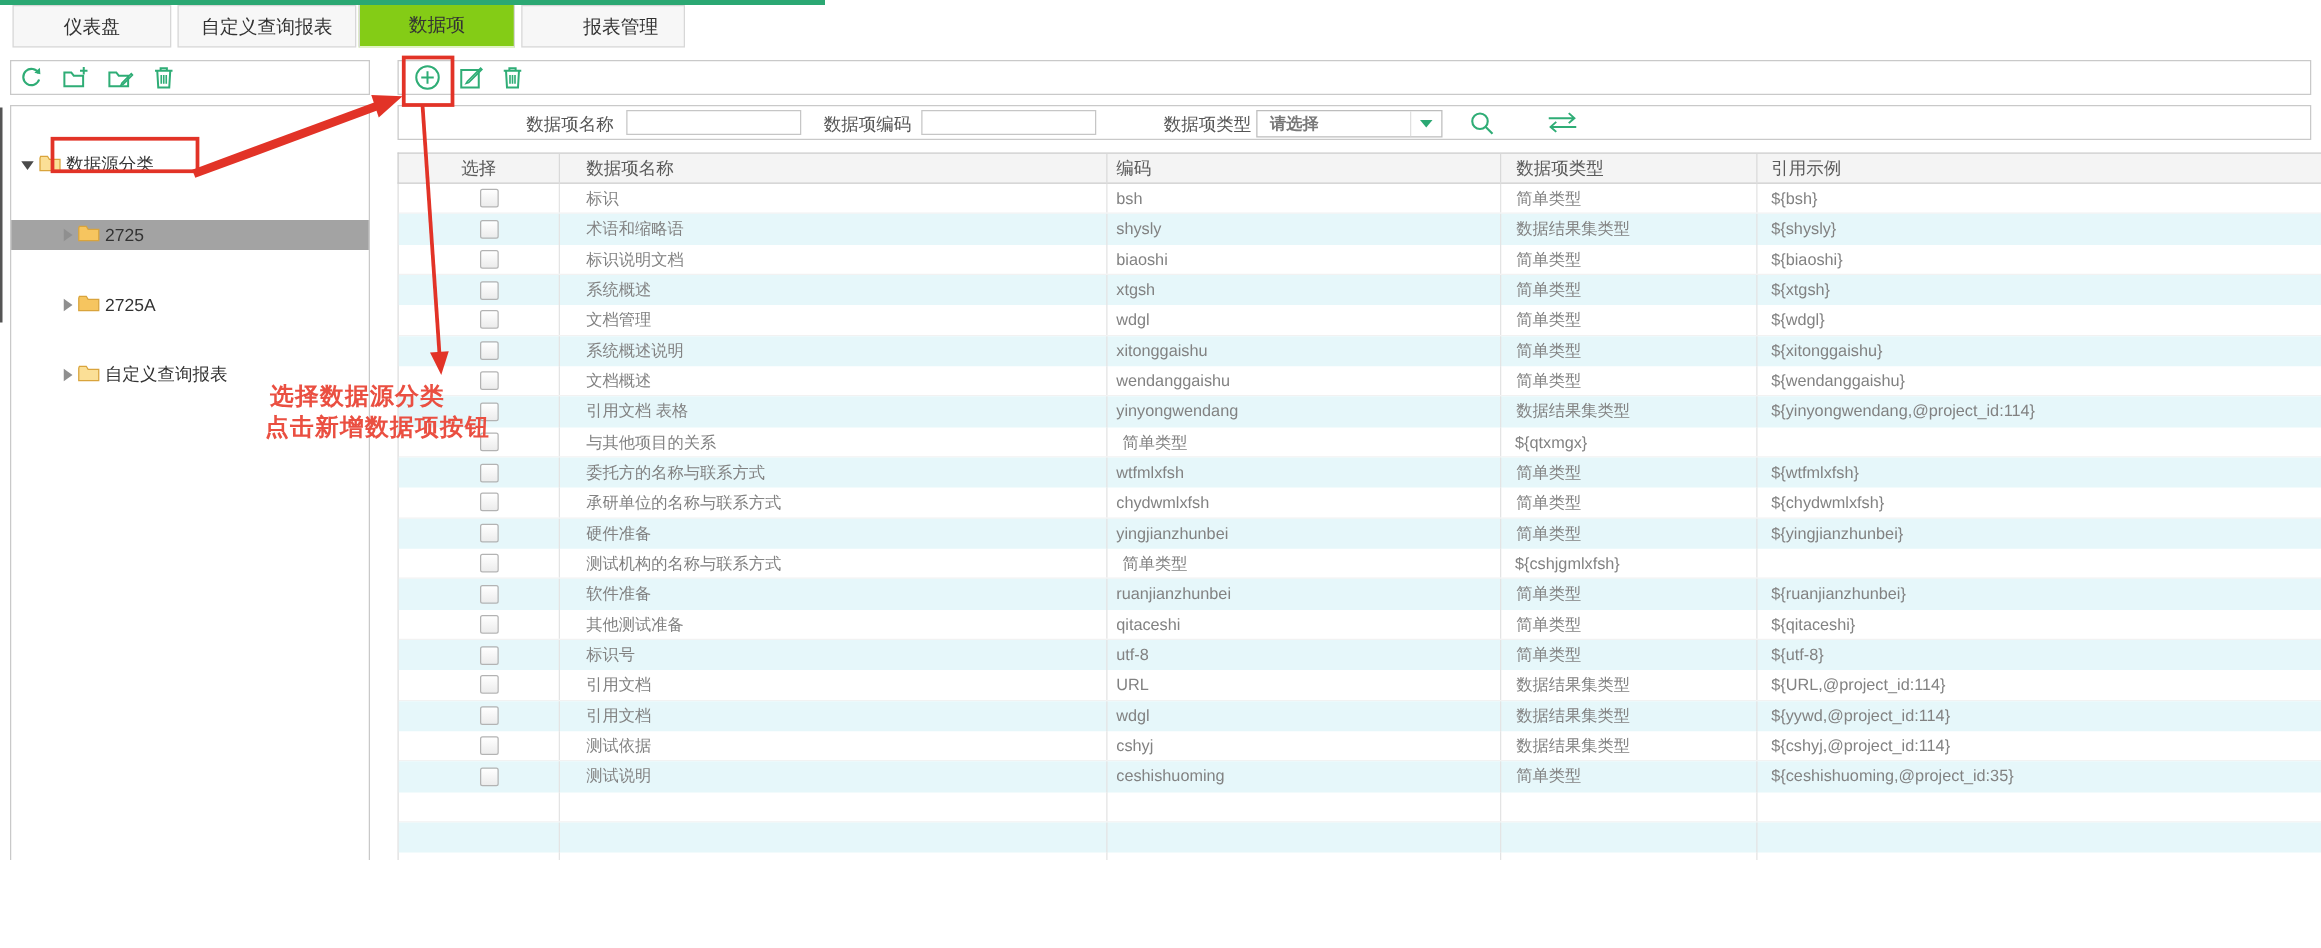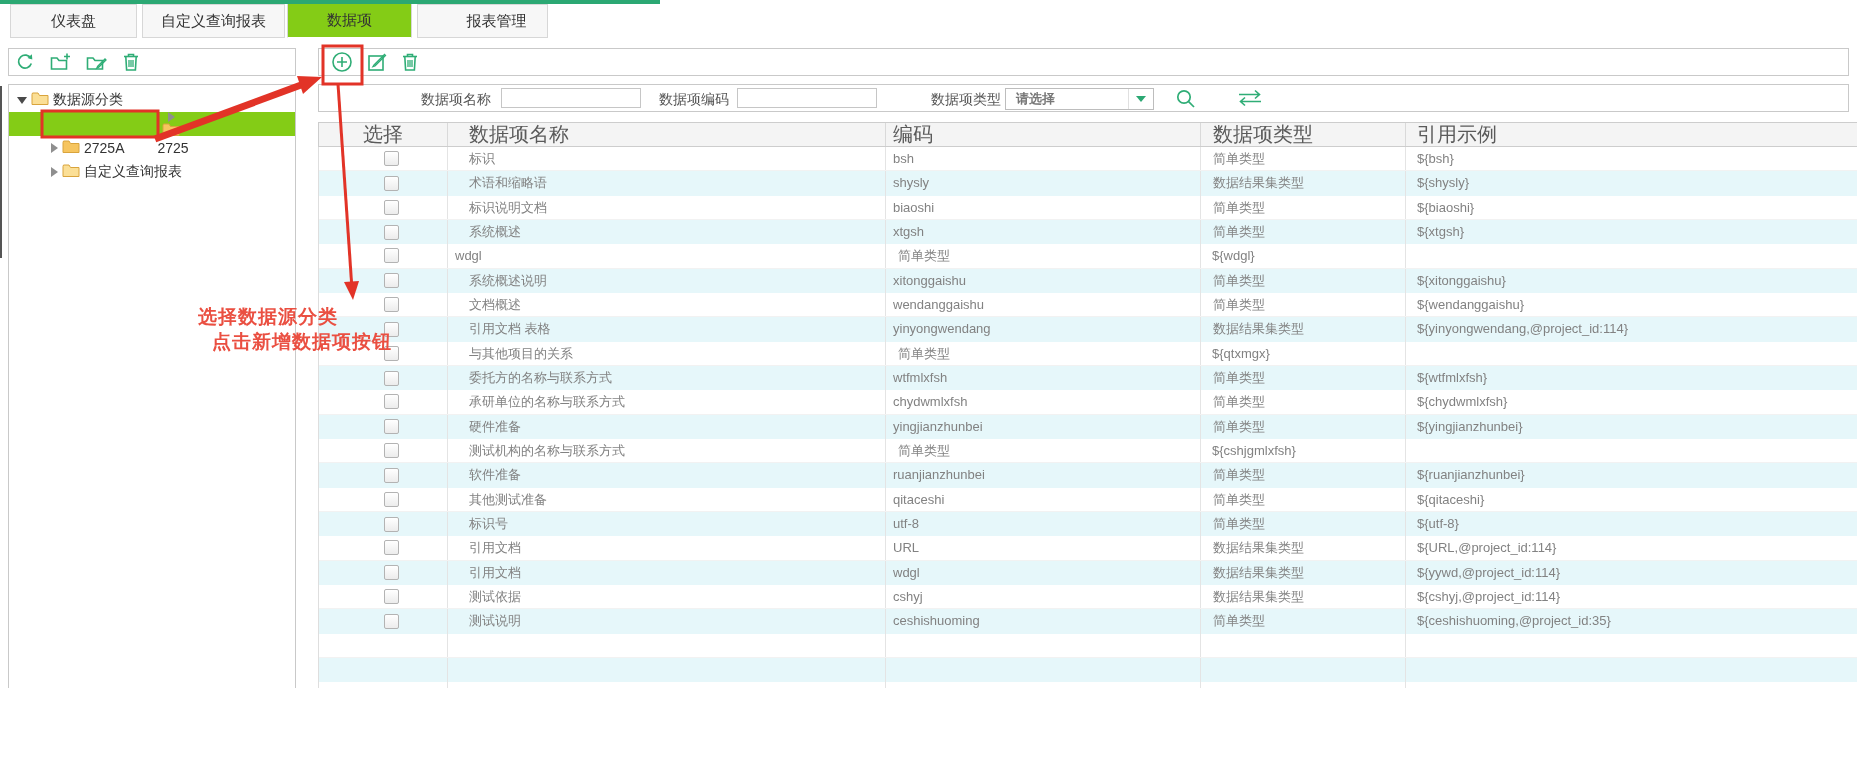--- a/index.html
+++ b/index.html
@@ -15,22 +15,22 @@
   .tab3{left:287px;width:125px;} .tab4{left:417px;width:131px;padding-left:28px;}
   .left-dark{position:absolute;left:0;top:86px;width:2px;height:172px;background:#555;}
   
   .gicon{display:inline-flex;align-items:center;justify-content:center;cursor:pointer;}
   .gicon svg{display:block;}
   
   .side-toolbar{position:absolute;left:8px;top:48px;width:288px;height:28px;border:1px solid #c9c9c9;
         box-sizing:border-box;display:flex;align-items:center;gap:15px;padding-left:6px;background:#fff;}
   .tree-box{position:absolute;left:8px;top:84px;width:288px;height:673px;border:1px solid #c9c9c9;
         box-sizing:border-box;background:#fff;padding-top:3px;}
-  .tree-row{height:24px;display:flex;align-items:center;font-size:14px;color:#333;cursor:pointer;}
-  .tree-row.selected{background:#84cc16;flex-direction:column;}
+  .tree-row{height:24px;display:flex;align-items:center;font-size:14px;color:#333;cursor:pointer;margin-top:32px;}
+  .tree-row.selected{background:#a3a3a3;}
   .indent1{padding-left:8px;} .indent2{padding-left:42px;}
   .caret-down{width:0;height:0;border-left:5px solid transparent;border-right:5px solid transparent;
         border-top:7px solid #4a4a4a;margin-right:4px;}
   .caret-right{width:0;height:0;border-top:5px solid transparent;border-bottom:5px solid transparent;
         border-left:7px solid #8f8f8f;margin-right:4px;}
   .folder{margin-right:4px;}
   
   .main-toolbar{position:absolute;left:318px;top:48px;width:1531px;height:28px;border:1px solid #c9c9c9;
         box-sizing:border-box;display:flex;align-items:center;gap:14px;padding-left:12px;background:#fff;}
   .filter-bar{position:absolute;left:318px;top:84px;width:1531px;height:28px;border:1px solid #c9c9c9;
@@ -44,21 +44,21 @@
   .fselect .sel-sep{width:1px;height:20px;background:#e0e0e0;}
   .fselect .sel-arrow{width:24px;display:flex;align-items:center;justify-content:center;}
   .sel-arrow i{width:0;height:0;border-left:5px solid transparent;border-right:5px solid transparent;
         border-top:6px solid #2ba873;}
   .ficon{position:absolute;top:3px;}
   
   .table{position:absolute;left:318px;top:122px;width:1539px;}
   .grid-row{display:grid;grid-template-columns:129px 438px 315px 205px 452px;}
   .thead{height:25px;background:#f4f4f4;border-top:1px solid #cdcdcd;border-bottom:1px solid #cdcdcd;
         border-left:1px solid #cdcdcd;box-sizing:border-box;}
-  .thead .cell{font-size:20px;color:#5a5a5a;line-height:23px;border-right:1px solid #d9d9d9;}
+  .thead .cell{font-size:14px;color:#5a5a5a;line-height:23px;border-right:1px solid #d9d9d9;}
   .tbody{border-left:1px solid #dedede;}
   .trow{height:24.33px;box-sizing:border-box;border-bottom:1px solid #f2f2f2;}
   .trow.alt{background:#e6f7fa;border-bottom:none;}
   .trow .cell{font-size:13px;color:#828282;line-height:24px;border-right:1px solid #e4e4e4;
         overflow:hidden;white-space:nowrap;}
   .cell{box-sizing:border-box;}
   .c-select{text-align:center;display:flex;align-items:center;justify-content:center;}
   .c-name{padding-left:21px;} .c-code{padding-left:7px;} .c-type{padding-left:12px;} .c-ref{padding-left:11px;}
   .cb{width:13px;height:13px;border:1px solid #b3b3b3;border-radius:2px;
       background:linear-gradient(#ffffff,#ececec);cursor:pointer;margin-left:16px;}
@@ -249,20 +249,21 @@
           </div>
       <div class="cell c-name">系统概述</div>
       <div class="cell c-code">xtgsh</div>
       <div class="cell c-type">简单类型</div>
       <div class="cell c-ref">${xtgsh}</div>
     </div>
         <div class="grid-row trow">
       <div class="cell c-select">
             <span class="cb"></span>
           </div>
+      <div class="cell c-name">文档管理</div>
       <div class="cell c-code">wdgl</div>
       <div class="cell c-type">简单类型</div>
       <div class="cell c-ref">${wdgl}</div>
     </div>
         <div class="grid-row trow alt">
       <div class="cell c-select">
             <span class="cb"></span>
           </div>
       <div class="cell c-name">系统概述说明</div>
       <div class="cell c-code">xitonggaishu</div>
@@ -449,16 +450,16 @@
   </div>
 
   <svg class="overlay" width="1857" height="758" viewBox="0 0 1857 758">
     <rect x="42" y="111" width="116" height="26" fill="none" stroke="#e23327" stroke-width="3"></rect>
     <rect x="323" y="46" width="39" height="38" fill="none" stroke="#e23327" stroke-width="3"></rect>
     <line x1="155" y1="139" x2="301" y2="85" stroke="#e23327" stroke-width="7"></line>
     <polygon points="322,77 303,94 297,76" fill="#e23327"></polygon>
     <line x1="338" y1="84" x2="351.5" y2="282" stroke="#e23327" stroke-width="3"></line>
     <polygon points="353,300 344,282 359,281" fill="#e23327"></polygon>
   </svg>
-  <div class="red-text" style="left:198px;top:304px;">选择数据源分类</div>
+  <div class="red-text" style="left:216px;top:304px;">选择数据源分类</div>
   <div class="red-text" style="left:212px;top:329px;text-align:center;">点击新增数据项按钮</div>
 
 </div>
 
 </body></html>

